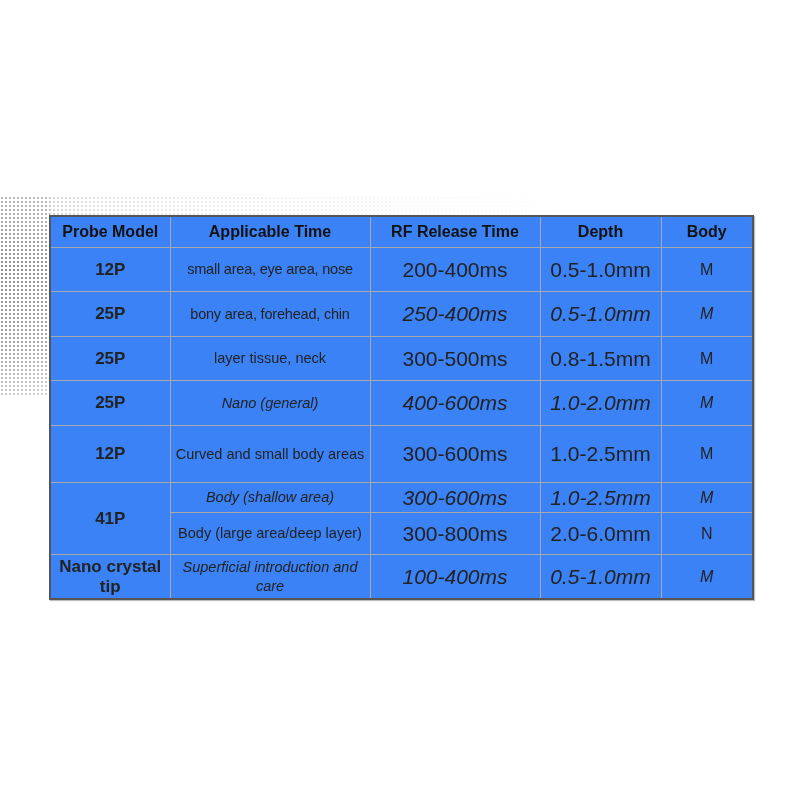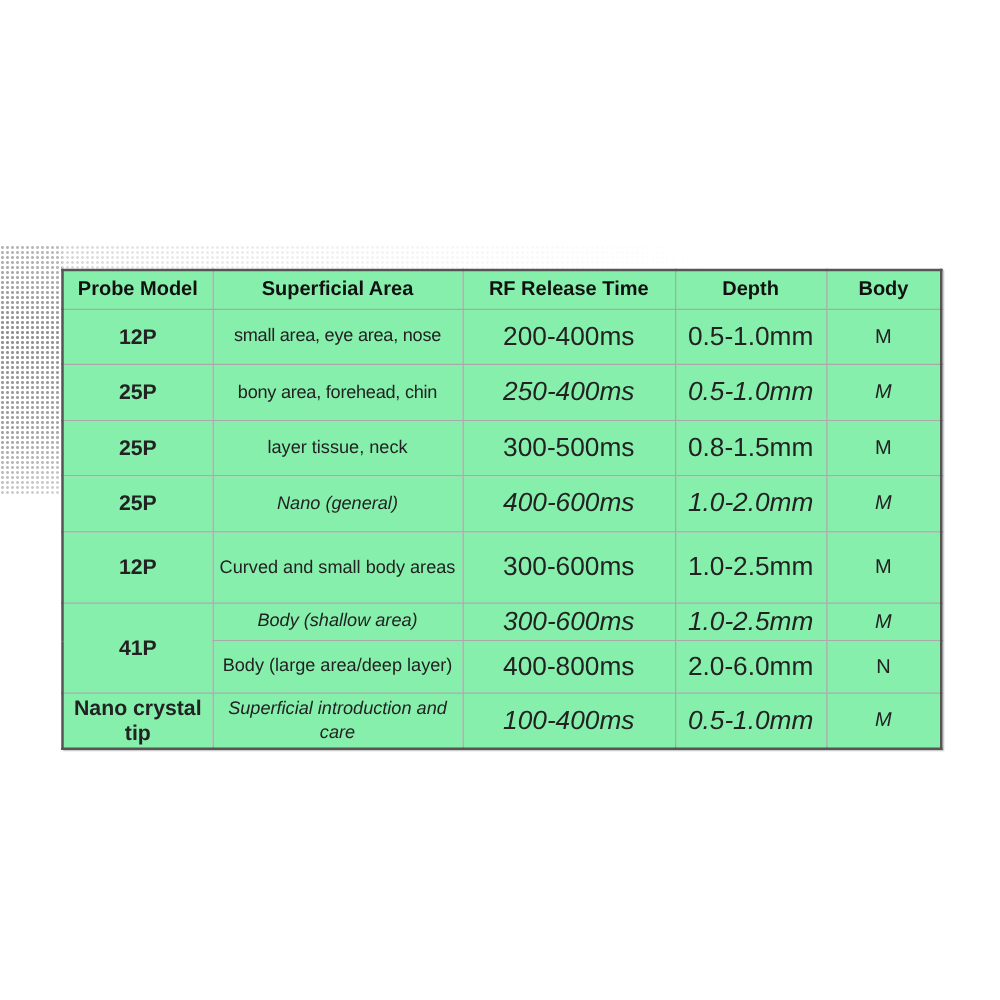--- a/index.html
+++ b/index.html
@@ -52,21 +52,21 @@
       box-shadow: 1px 1px 1px rgba(0,0,0,0.25);
       background: #ffffff;
       table-layout: fixed;
     }
     table.spec td, table.spec th {
       border: 1px solid #a9a9a9;
       text-align: center;
       vertical-align: middle;
       color: #222222;
       padding: 0 2px;
-      background: #86efac;
+      background: #3b82f6;
     }
     table.spec th {
       font-weight: bold;
       font-size: 16px;
       height: 30px;
       color: #111111;
     }
     td.probe {
       font-weight: bold;
       font-size: 17px;
@@ -113,21 +113,21 @@
     <colgroup>
       <col class="col1">
         <col class="col2">
         <col class="col3">
         <col class="col4">
         <col class="col5">
     </colgroup>
     <thead>
       <tr>
         <th>Probe Model</th>
-        <th>Superficial Area</th>
+        <th>Applicable Time</th>
         <th>RF Release Time</th>
         <th>Depth</th>
         <th>Body</th>
       </tr>
     </thead>
     <tbody>
       <tr class="h44">
         <td class="probe">12P</td>
         <td class="area wide">small area, eye area, nose</td>
         <td class="val">200-400ms</td>
@@ -164,21 +164,21 @@
       </tr>
       <tr class="h30">
         <td class="probe" rowspan="2">41P</td>
         <td class="area shaded">Body (shallow area)</td>
         <td class="val shaded">300-600ms</td>
         <td class="val shaded">1.0-2.5mm</td>
         <td class="mode shaded">M</td>
       </tr>
       <tr class="h42">
         <td class="area">Body (large area/deep layer)</td>
-        <td class="val">400-800ms</td>
+        <td class="val">300-800ms</td>
         <td class="val">2.0-6.0mm</td>
         <td class="mode">N</td>
       </tr>
       <tr class="h44b">
         <td class="probe">Nano crystal tip</td>
         <td class="area shaded">Superficial introduction and care</td>
         <td class="val shaded">100-400ms</td>
         <td class="val shaded">0.5-1.0mm</td>
         <td class="mode shaded">M</td>
       </tr>

